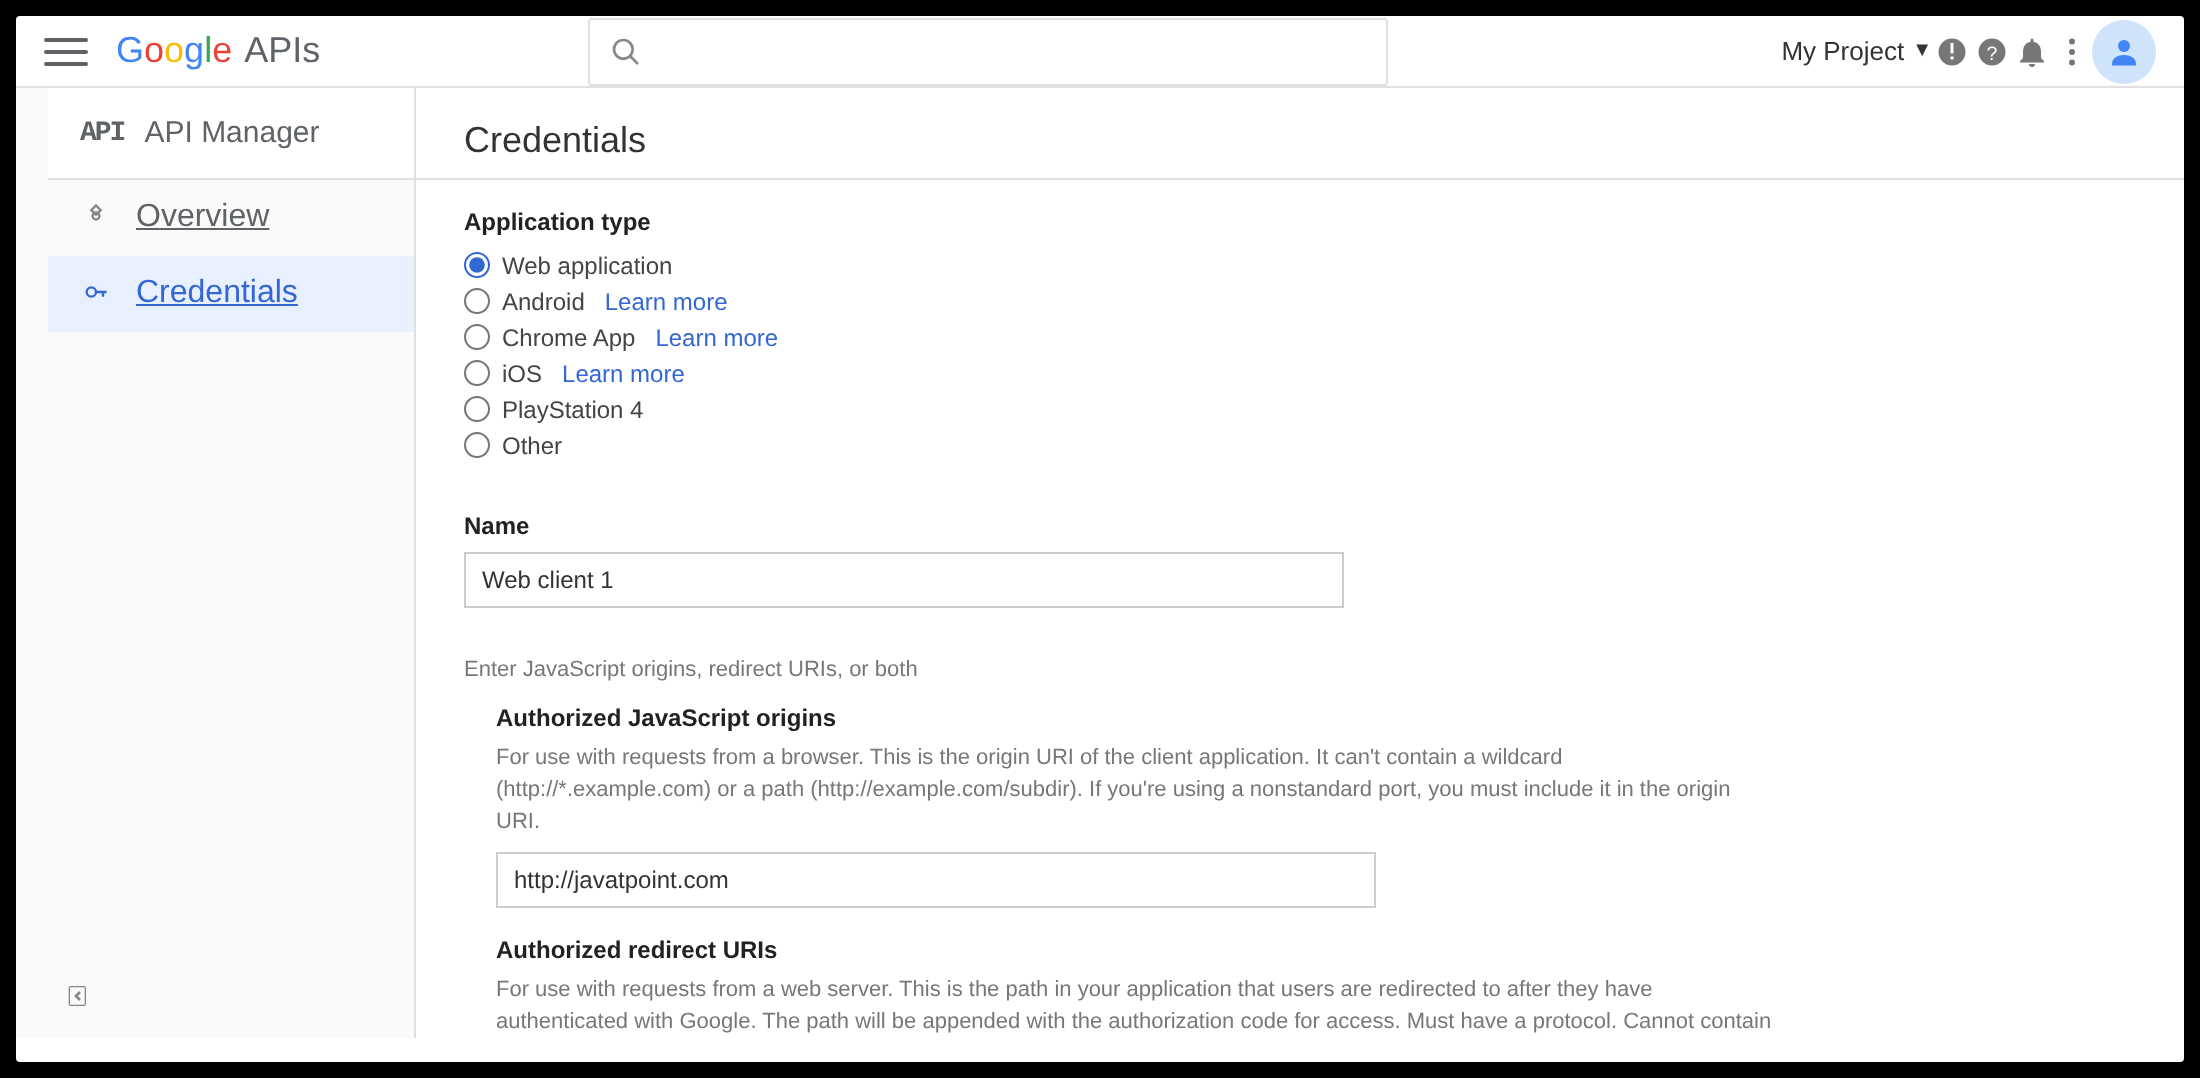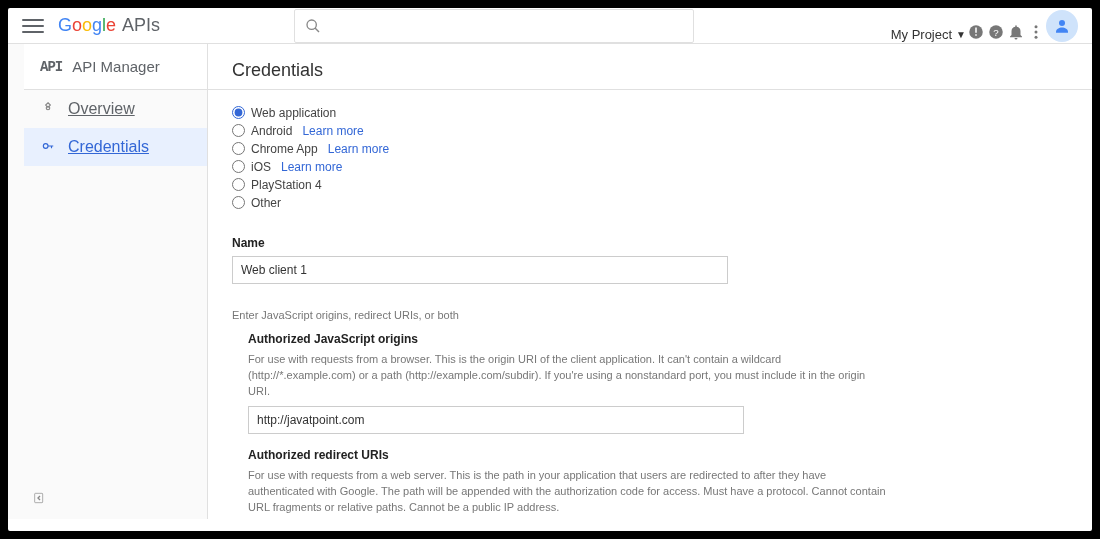--- a/index.html
+++ b/index.html
@@ -9,21 +9,21 @@
   .hdr { height:36px; display:flex; align-items:center; border-bottom:1px solid #e0e0e0; padding:0 14px; gap:14px; }
   .menu-icon { width:22px; height:22px; cursor:pointer; color:#5f6368; }
   .menu-icon div { height:2px; background:#5f6368; margin:4px 0; border-radius:1px; }
   .logo { display:flex; align-items:baseline; gap:4px; font-size:18px; font-weight:400; }
   .logo .g1{color:#4285F4;} .logo .g2{color:#EA4335;} .logo .g3{color:#FBBC05;}
   .logo .g4{color:#4285F4;} .logo .g5{color:#34A853;} .logo .g6{color:#EA4335;}
   .logo .apis{color:#5f6368; font-weight:400; margin-left:2px;}
   .searchbox { flex:0 0 400px; height:34px; border:1px solid #e0e0e0; border-radius:2px; display:flex; align-items:center; padding:0 10px; margin-left:120px; }
   .searchbox svg { width:16px; height:16px; stroke:#888; fill:none; }
   .searchbox input { border:none; outline:none; flex:1; margin-left:8px; font-size:13px; }
-  .hdr-right { margin-left:auto; display:flex; align-items:flex-end; color:#5f6368; }
+  .hdr-right { margin-left:auto; display:flex; align-items:center; color:#5f6368; }
   .hdr-right .proj { font-size:13px; color:#333; display:flex; align-items:center; gap:4px; cursor:pointer; }
   .hdr-right .icn { width:20px; height:20px; display:flex; align-items:center; justify-content:center; cursor:pointer; }
   .avatar { width:32px; height:32px; border-radius:50%; background:#cfe3fb; display:flex; align-items:center; justify-content:center; }
   .avatar svg { fill:#4285F4; width:18px; height:18px; }
   
   .body { display:flex; height:calc(100% - 48px); }
   .side { width:200px; border-right:1px solid #e0e0e0; background:#fafafa; display:flex; flex-direction:column;padding-left:16px; }
   .side-title { display:flex; align-items:center; gap:10px; padding:14px 16px; border-bottom:1px solid #e0e0e0; color:#5f6368; font-size:15px; background:#fff; }
   .side-title .api-mark { font-family: 'Courier New', monospace; font-weight:bold; font-size:14px; letter-spacing:-1px; }
   .nav-item { display:flex; align-items:flex-start; gap:12px; padding:10px 16px; font-size:16px; color:#5f6368; cursor:pointer;text-decoration:underline; }
@@ -33,21 +33,21 @@
   .side-bottom svg{width:16px;height:16px;stroke:#888;fill:none;}
   .main-wrap { flex:1; position:relative; }
   .main { position:absolute; inset:0; overflow-y:auto; padding:16px 24px 24px 24px; }
   .main h1 { font-size:18px; font-weight:400; color:#333; margin-bottom:8px; }
   .rule { height:1px; background:#e0e0e0; margin:0 -24px 14px -24px; }
   .seclabel { font-weight:bold; font-size:12px; color:#222; margin-bottom:6px; }
   .radio-row { display:flex; align-items:flex-start; gap:6px; font-size:12px; color:#444; padding:2px 0; }
   .radio-row input[type=radio]{ accent-color:#3367d6; width:13px; height:13px; }
   .radio-row a { color:#3367d6; text-decoration:none; margin-left:4px; }
   .field-block { margin-top:24px; }
-  .textin { width:496px; height:28px; border:1px solid #ccc; padding:0 8px; font-size:12px; color:#333; outline:none; }
+  .textin { width:440px; height:28px; border:1px solid #ccc; padding:0 8px; font-size:12px; color:#333; outline:none; }
   .textin::placeholder{color:#aaa;}
   .desc { font-size:11px; color:#777; line-height:1.45; margin-top:2px; max-width:640px; }
   .sub { margin-left:16px; margin-top:8px; }
   .sub .seclabel { font-size:12px; }
   
   .main::-webkit-scrollbar{width:12px;} .main::-webkit-scrollbar-thumb{background:#ccc;border-radius:6px;}
 </style>
 </head>
 <body>
 
@@ -139,20 +139,21 @@
             <path d="M12 9l-3 3 3 3" stroke-width="2"></path>
           </svg>
       </div>
     </div>
 
     <div class="main-wrap">
       <div class="main">
         <h1>Credentials</h1>
         <div class="rule"></div>
 
+        <div class="seclabel">Application type</div>
 
         <label class="radio-row">
           <input type="radio" name="apptype" checked="" style="">
           <span>Web application</span>
         </label>
         <label class="radio-row">
           <input type="radio" name="apptype" style="">
           <span>Android</span>
           <a href="#">Learn more</a>
         </label>

